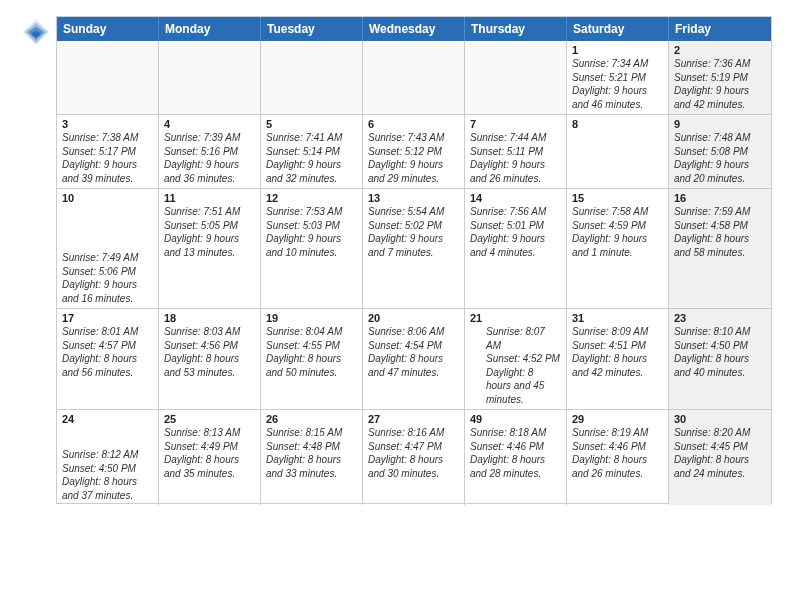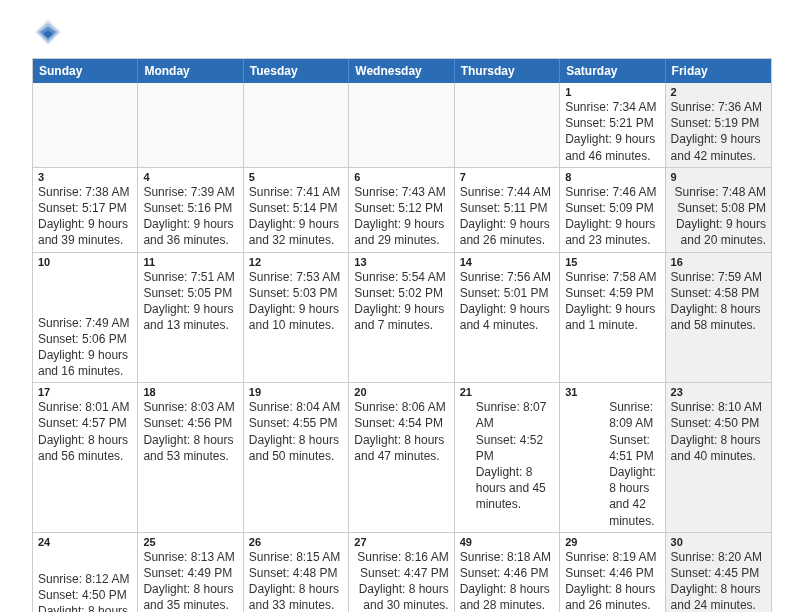--- a/index.html
+++ b/index.html
@@ -6,23 +6,23 @@
     body {
       font-family: Arial, sans-serif;
       background: #fff;
       width: 792px;
       height: 612px;
       overflow: hidden;
     }
     .page {
       width: 792px;
       height: 516px;
-      padding: 16px 20px 12px 32px;
-      display: flex;
-      flex-direction: column;
+      padding: 16px 20px 12px 20px;
+      display: flex;
+      flex-direction: row;
     }
     .header {
       display: flex;
       justify-content: space-between;
       align-items: flex-start;
       margin-bottom: 10px;
     }
     .logo {
       display: flex;
       align-items: center;
@@ -96,23 +96,24 @@
     .cal-cell.empty { background: #f9f9f9; }
     .cal-cell.shaded { background: #f0f0f0; }
     .day-num {
       font-size: 11px;
       font-weight: bold;
       color: #222;
       display: block;
       margin-bottom: 1px;
     }
     .day-info {
-      font-size: 12px;
+      font-size: 10px;
       color: #333;
       line-height: 1.35;
+      font-style: italic;
     }
   </style>
 </head>
 <body>
 
 <div class="page">
   <div class="header">
     <div class="logo">
       <svg class="logo-icon" viewBox="0 0 40 40">
         <polygon points="20,4 36,20 28,28 20,36 12,28 4,20" fill="#2a6db5" opacity="0.15"></polygon>
@@ -187,27 +188,24 @@
 Daylight: 9 hours and 29 minutes.</div>
           </div>
           <div class="cal-cell">
             <span class="day-num">7</span>
             <div class="day-info" style="white-space: pre-line;">Sunrise: 7:44 AM
 Sunset: 5:11 PM
 Daylight: 9 hours and 26 minutes.</div>
           </div>
           <div class="cal-cell">
             <span class="day-num">8</span>
-            <div class="day-info" style="white-space: pre-line;">Sunrise: 7:46 AM
-Sunset: 5:09 PM
-Daylight: 9 hours and 23 minutes.</div>
           </div>
           <div class="cal-cell shaded">
             <span class="day-num">9</span>
-            <div class="day-info" style="white-space: pre-line; text-align: right;">Sunrise: 7:48 AM
+            <div class="day-info" style="white-space: pre-line;">Sunrise: 7:48 AM
 Sunset: 5:08 PM
 Daylight: 9 hours and 20 minutes.</div>
           </div>
         </div>
         <div class="cal-row">
           <div class="cal-cell">
             <span class="day-num">10</span>
             <div class="day-info" style="white-space: pre-line; margin-top: 47px;">Sunrise: 7:49 AM
 Sunset: 5:06 PM
 Daylight: 9 hours and 16 minutes.</div>
@@ -275,21 +273,21 @@
 Daylight: 8 hours and 47 minutes.</div>
           </div>
           <div class="cal-cell">
             <span class="day-num">21</span>
             <div class="day-info" style="white-space: pre-line; margin-left: 16px;">Sunrise: 8:07 AM
 Sunset: 4:52 PM
 Daylight: 8 hours and 45 minutes.</div>
           </div>
           <div class="cal-cell">
             <span class="day-num">31</span>
-            <div class="day-info" style="white-space: pre-line; margin-left: 44px;">Sunrise: 8:09 AM
+            <div class="day-info" style="white-space: pre-line;">Sunrise: 8:09 AM
 Sunset: 4:51 PM
 Daylight: 8 hours and 42 minutes.</div>
           </div>
           <div class="cal-cell shaded">
             <span class="day-num">23</span>
             <div class="day-info" style="white-space: pre-line;">Sunrise: 8:10 AM
 Sunset: 4:50 PM
 Daylight: 8 hours and 40 minutes.</div>
           </div>
         </div>
@@ -307,21 +305,21 @@
 Daylight: 8 hours and 35 minutes.</div>
           </div>
           <div class="cal-cell">
             <span class="day-num">26</span>
             <div class="day-info" style="white-space: pre-line;">Sunrise: 8:15 AM
 Sunset: 4:48 PM
 Daylight: 8 hours and 33 minutes.</div>
           </div>
           <div class="cal-cell">
             <span class="day-num">27</span>
-            <div class="day-info" style="white-space: pre-line; text-align: right;">Sunrise: 8:16 AM
+            <div class="day-info" style="white-space: pre-line;">Sunrise: 8:16 AM
 Sunset: 4:47 PM
 Daylight: 8 hours and 30 minutes.</div>
           </div>
           <div class="cal-cell">
             <span class="day-num">49</span>
             <div class="day-info" style="white-space: pre-line;">Sunrise: 8:18 AM
 Sunset: 4:46 PM
 Daylight: 8 hours and 28 minutes.</div>
           </div>
           <div class="cal-cell">

